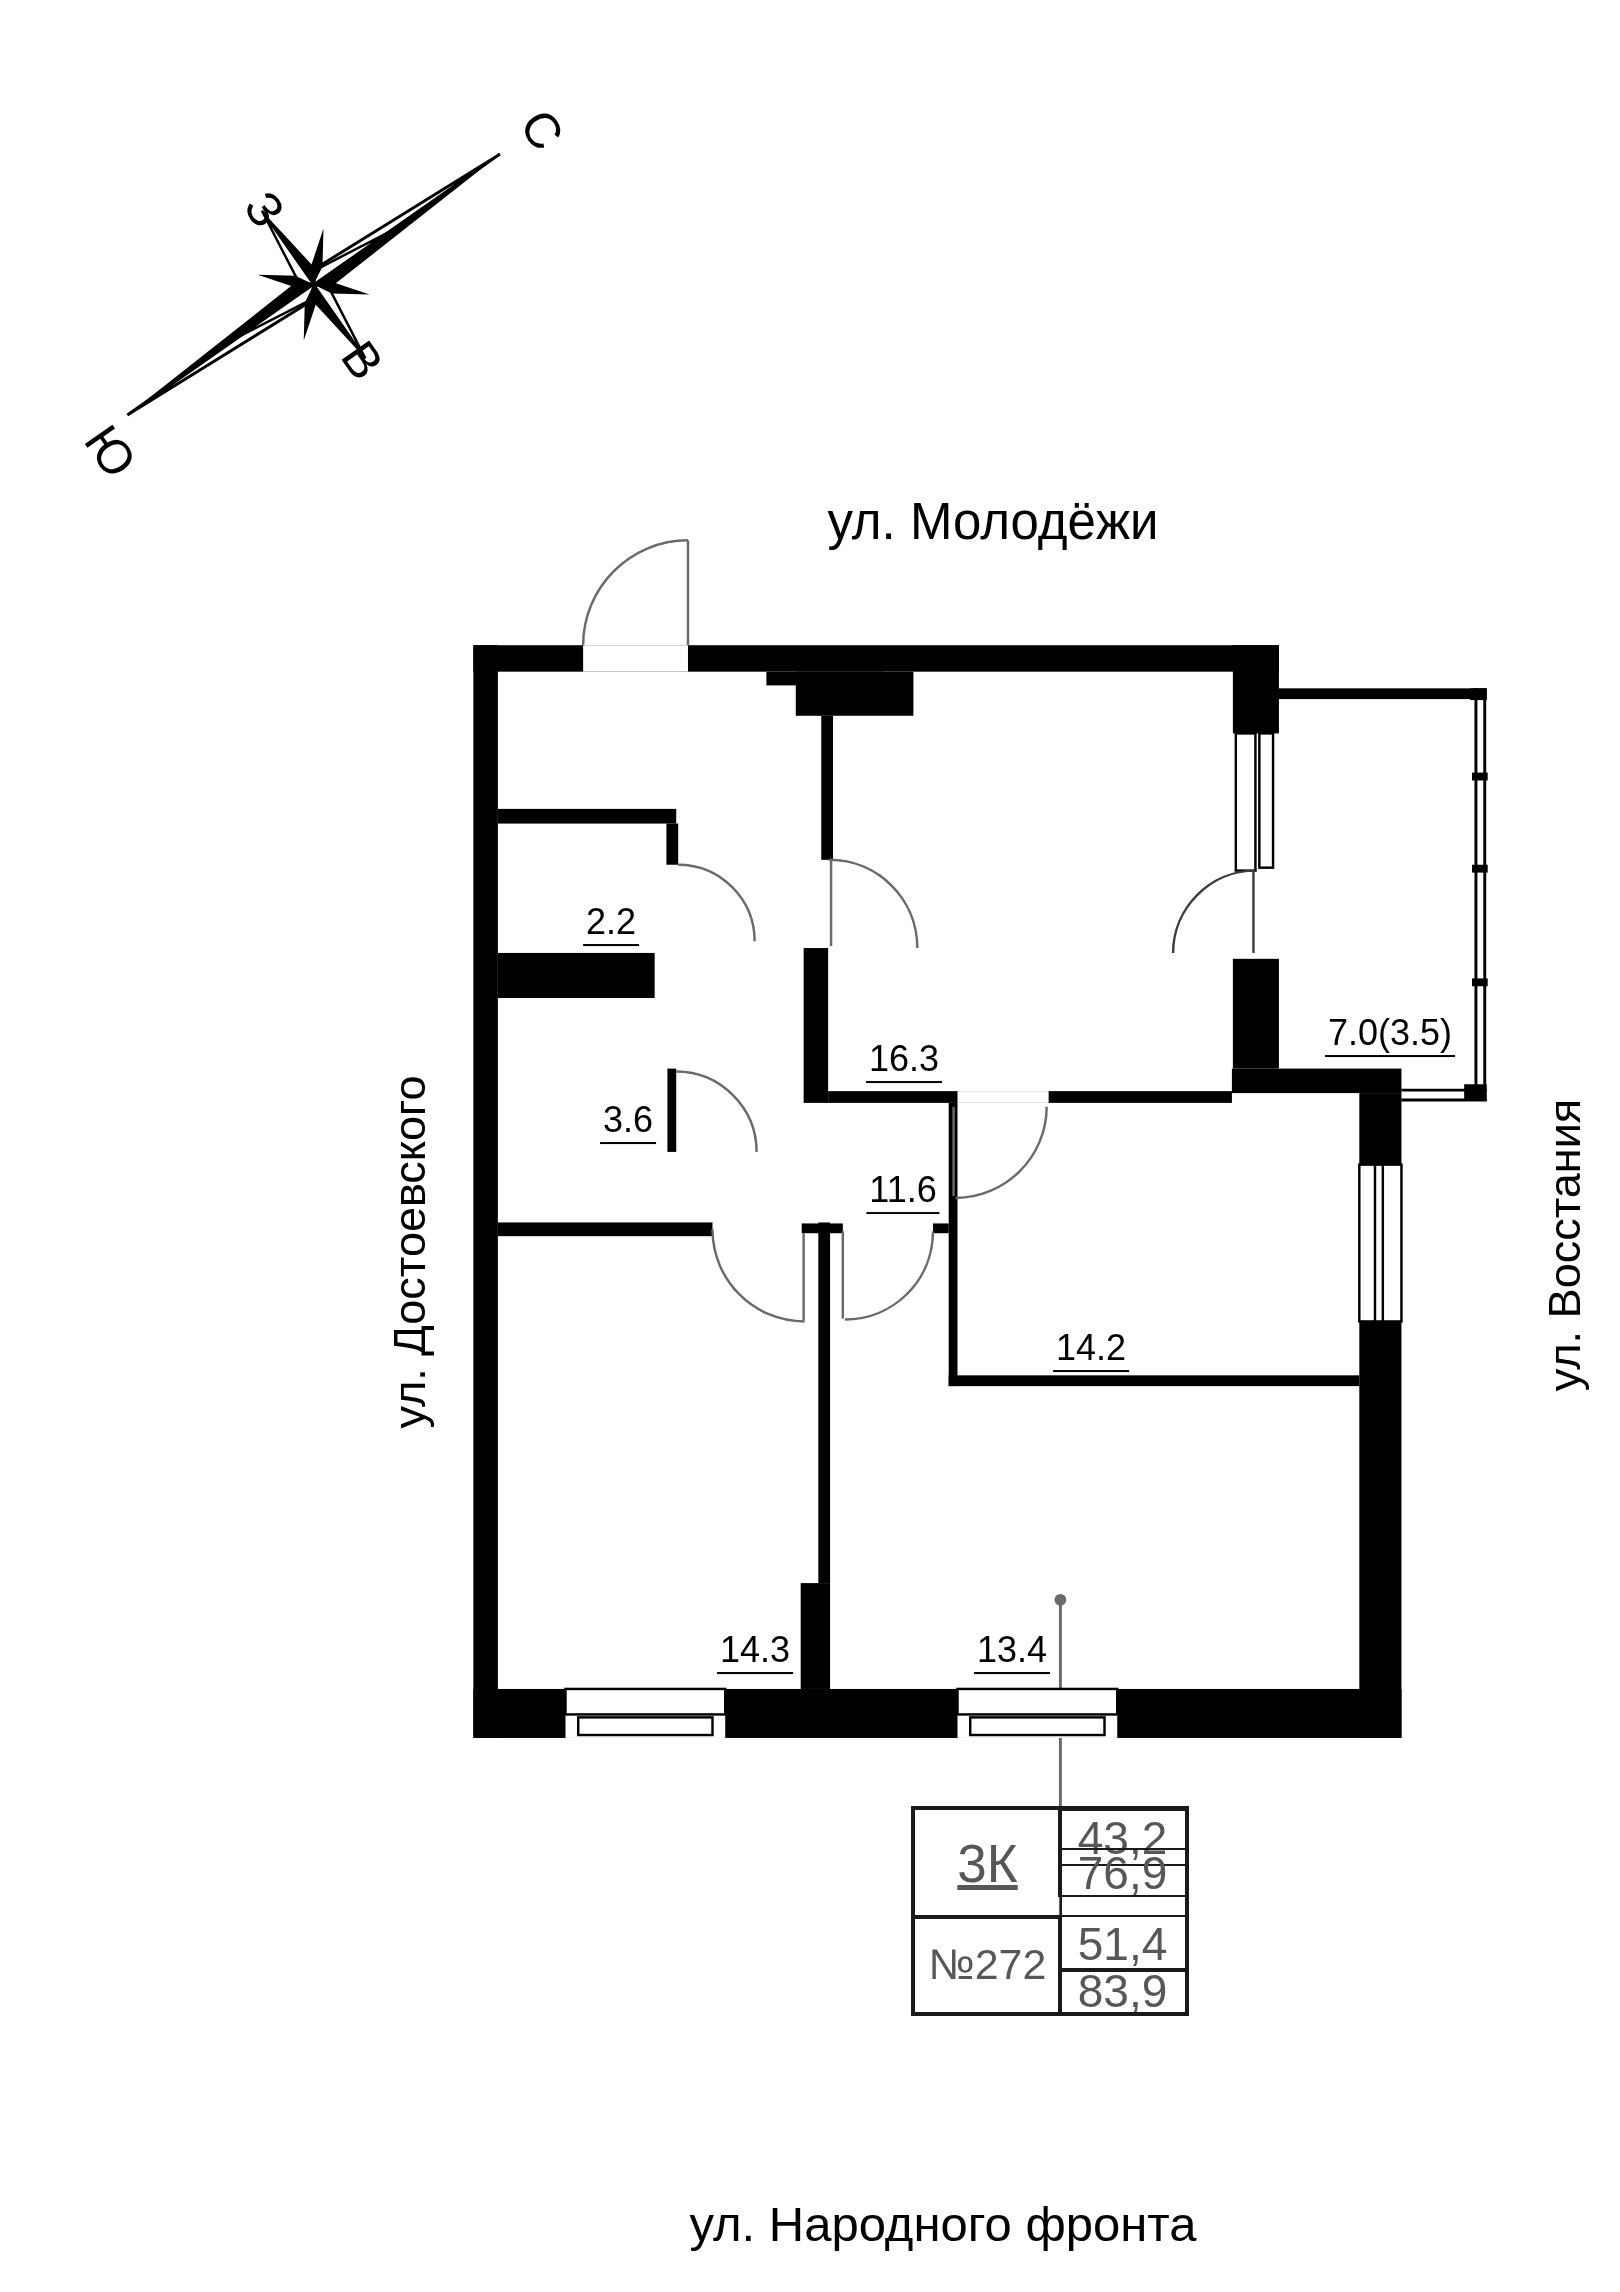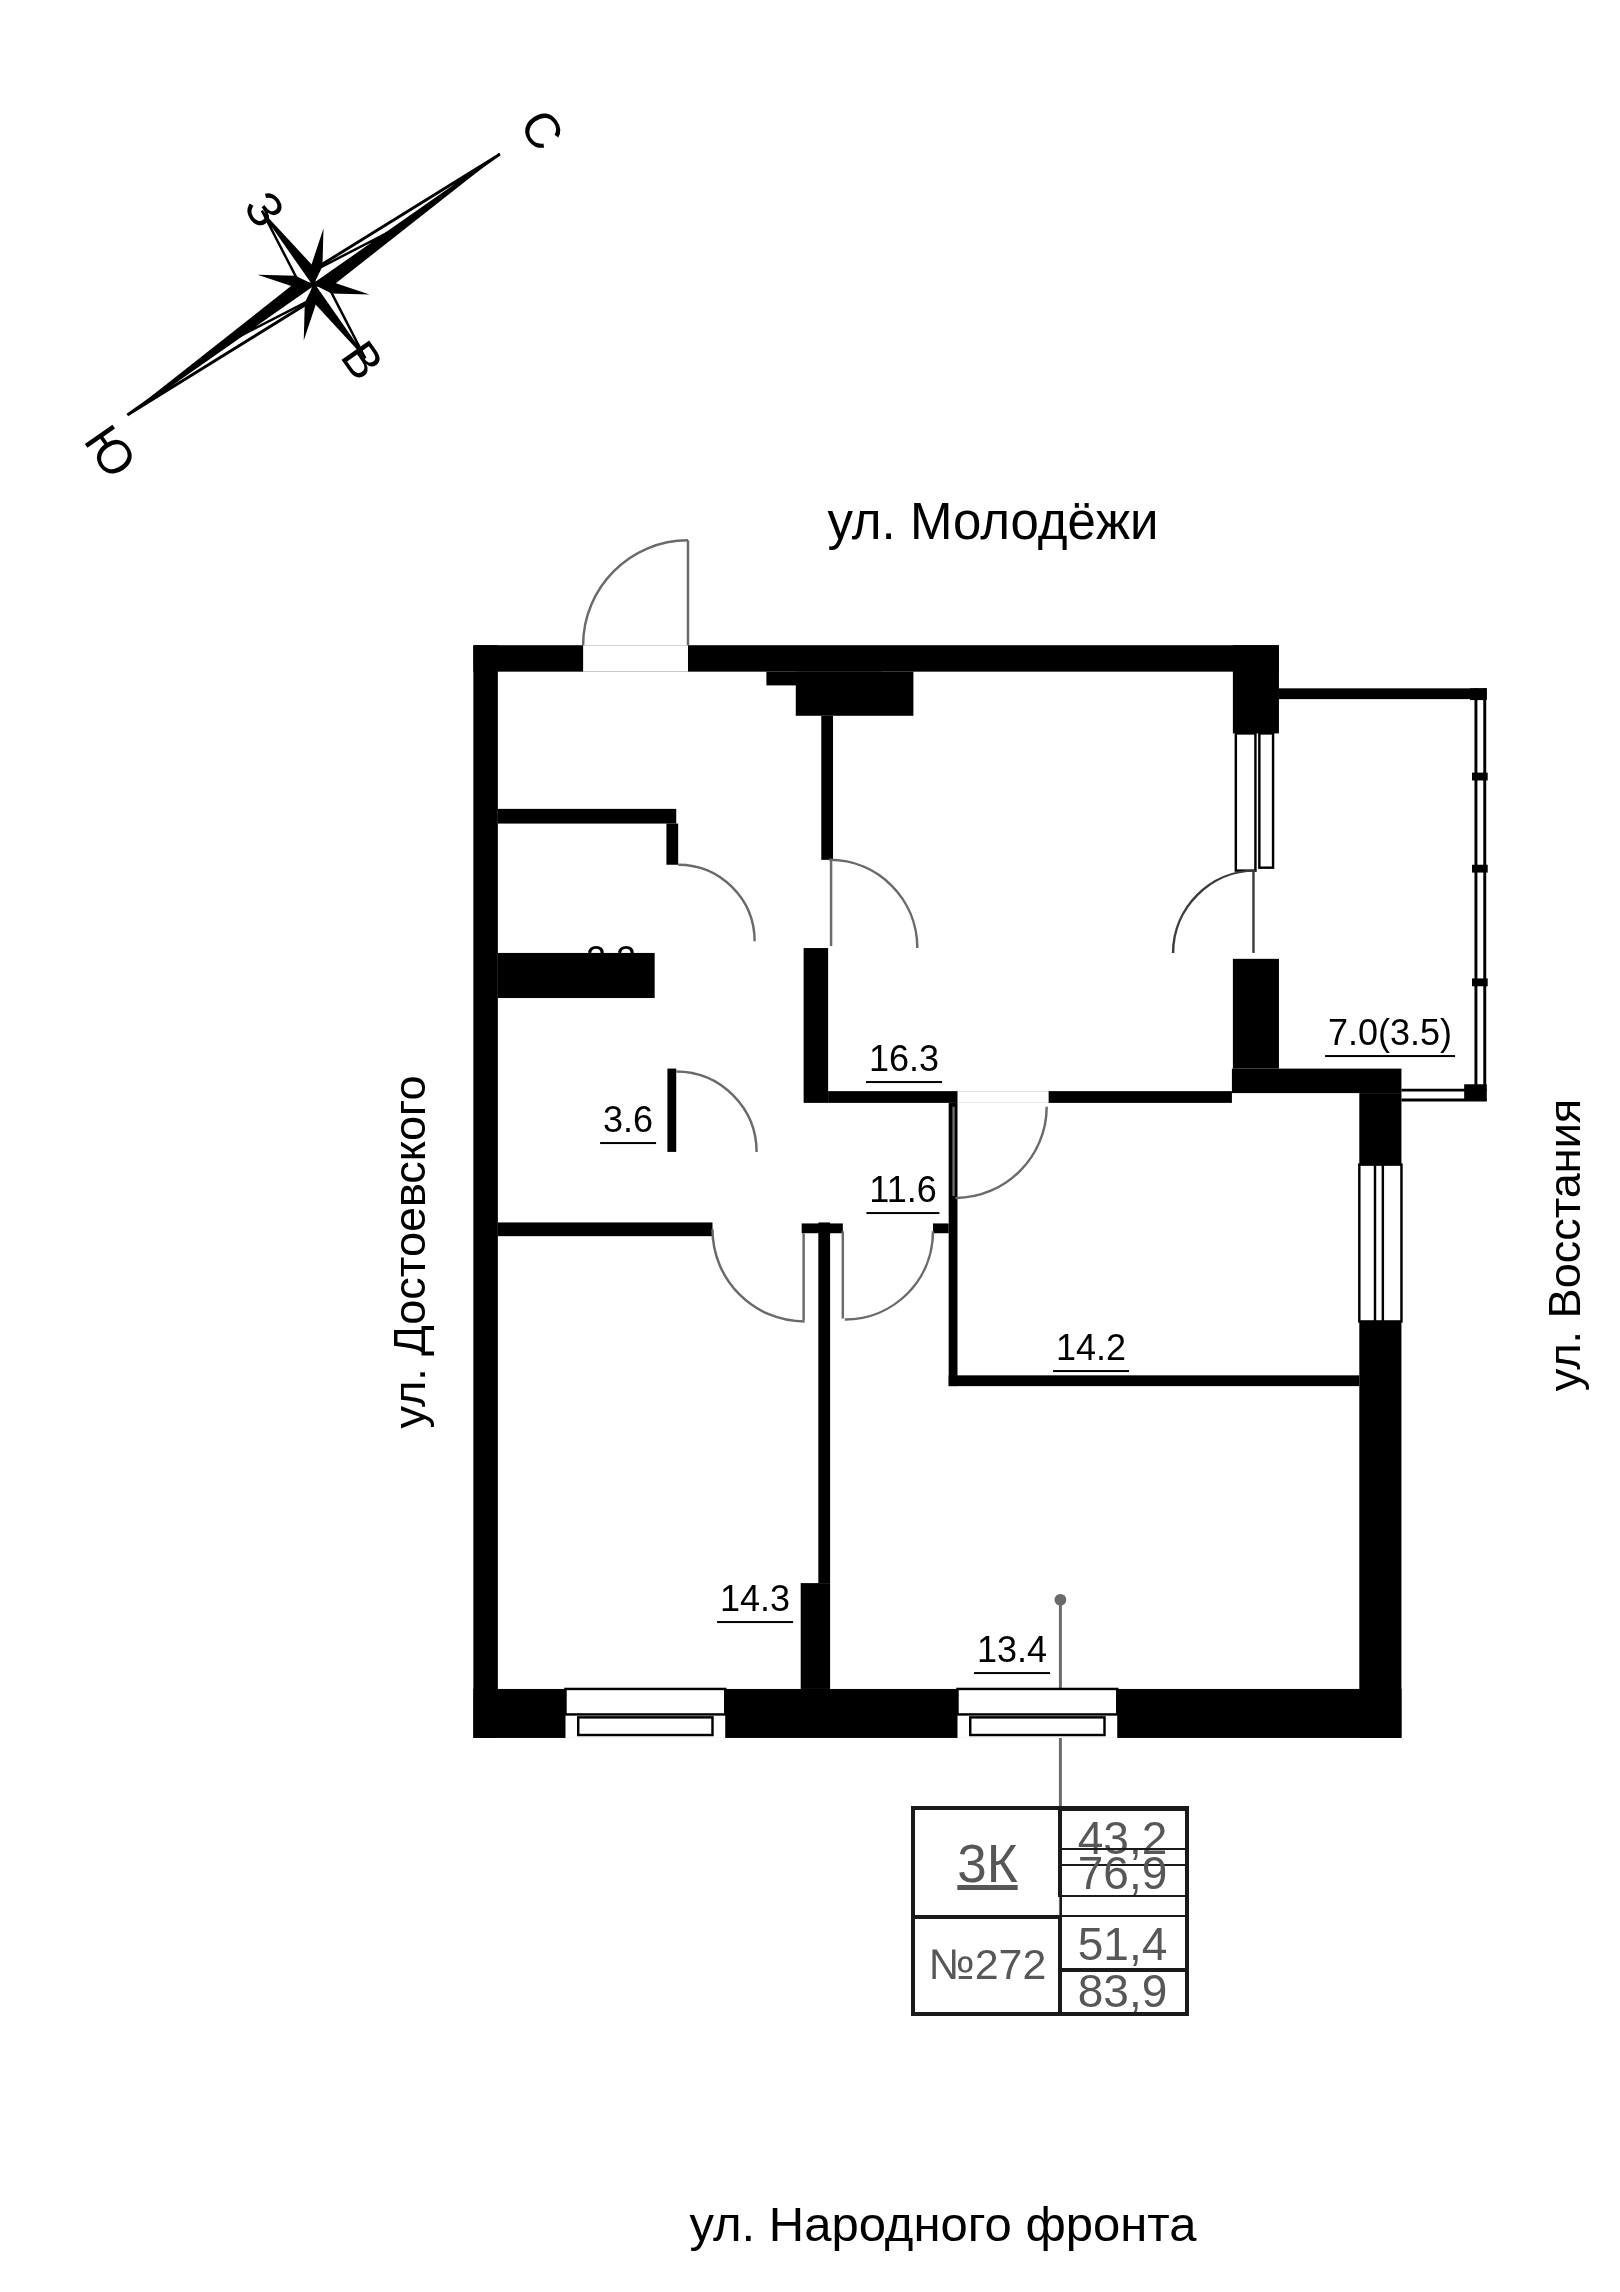--- a/index.html
+++ b/index.html
@@ -138,27 +138,27 @@
       <path stroke="#3d3d3d" d="M1197,972 C1197,926 1235,888 1281,888"></path>
       <line x1="1279" y1="888" x2="1279" y2="972" stroke="#3d3d3d"></line>
     </g>
   </svg>
 
   <div class="abs street center" style="left:993px;top:521px;">ул. Молодёжи</div>
   <div class="abs street side rot-ccw" style="left:410px;top:1252px;">ул. Достоевского</div>
   <div class="abs street side rot-ccw" style="left:1565px;top:1245px;">ул. Восстания</div>
   <div class="abs street center" style="left:943px;top:2224px;font-size:49px;">ул. Народного фронта</div>
 
-  <div class="abs arealabel center" style="left:611px;top:963px;">2.2</div>
+  <div class="abs arealabel center" style="left:611px;top:925px;">2.2</div>
   <div class="abs arealabel center" style="left:628px;top:1123px;">3.6</div>
   <div class="abs arealabel center" style="left:904px;top:1062px;">16.3</div>
   <div class="abs arealabel center" style="left:903px;top:1193px;">11.6</div>
   <div class="abs arealabel center" style="left:1091px;top:1351px;">14.2</div>
   <div class="abs arealabel center" style="left:1390px;top:1036px;">7.0(3.5)</div>
-  <div class="abs arealabel center" style="left:755px;top:1602px;">14.3</div>
+  <div class="abs arealabel center" style="left:755px;top:1653px;">14.3</div>
   <div class="abs arealabel center" style="left:1012px;top:1653px;">13.4</div>
 
   <div class="tbl">
     <div class="cell t-type">3К</div>
     <div class="cell t-num">№272</div>
     <div class="cell t-v0">43,2</div>
     <div class="cell t-v1">76,9</div>
     <div class="cell t-v2">51,4</div>
     <div class="cell t-v3">83,9</div>
     <div class="outer"></div>

